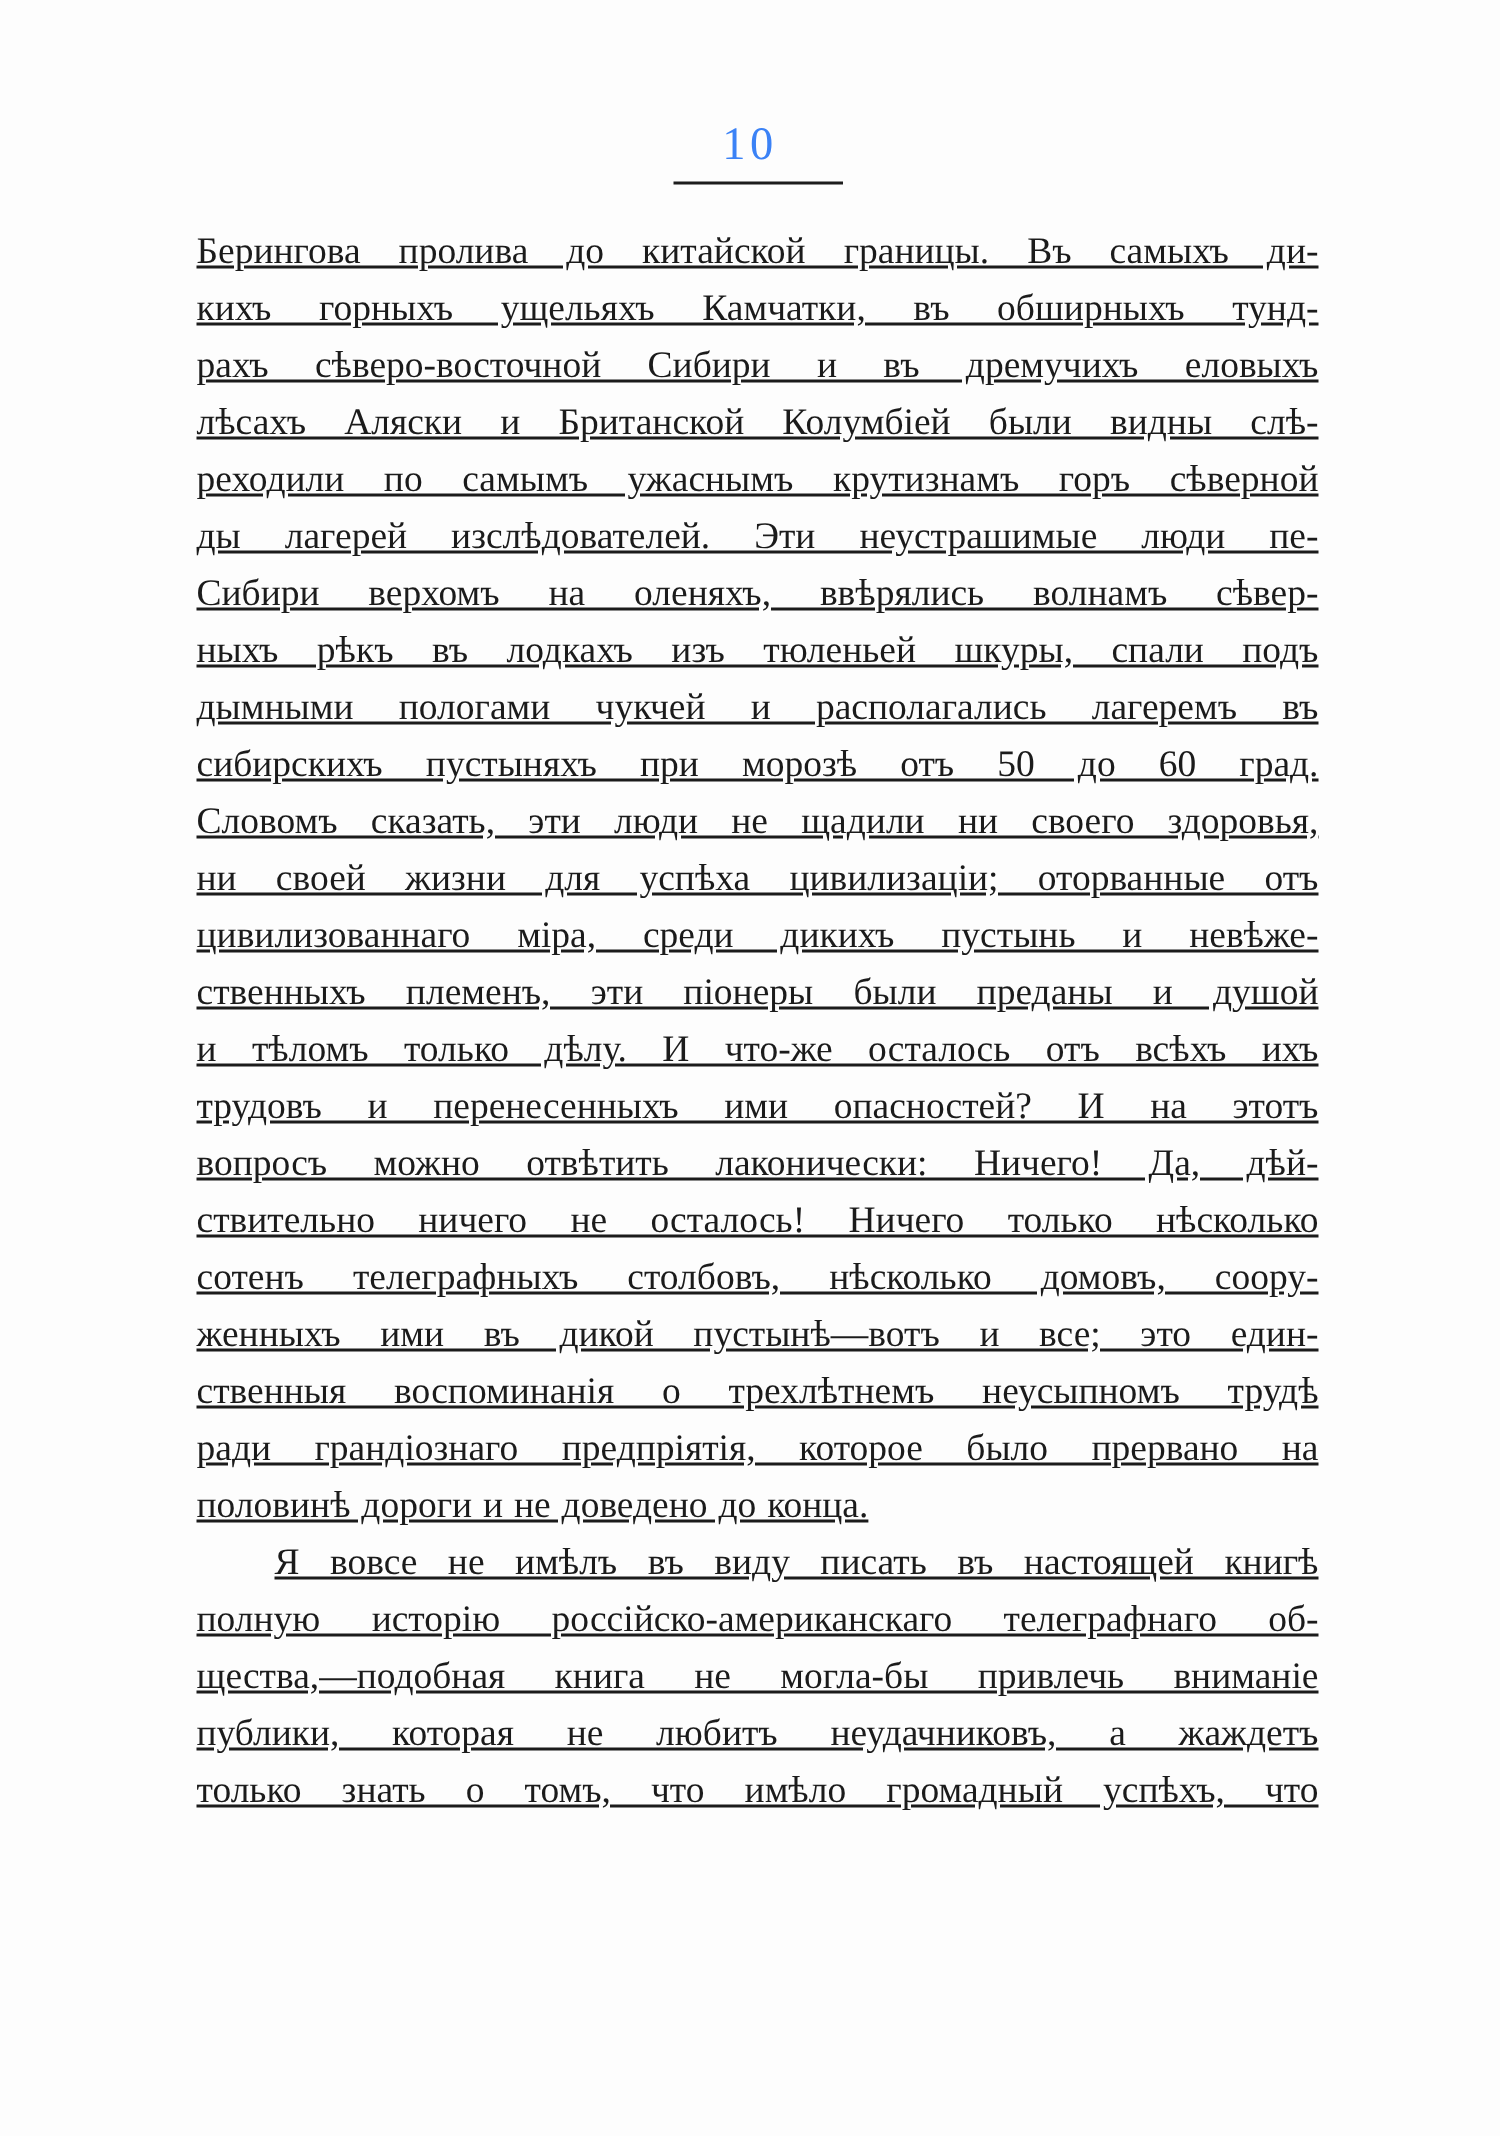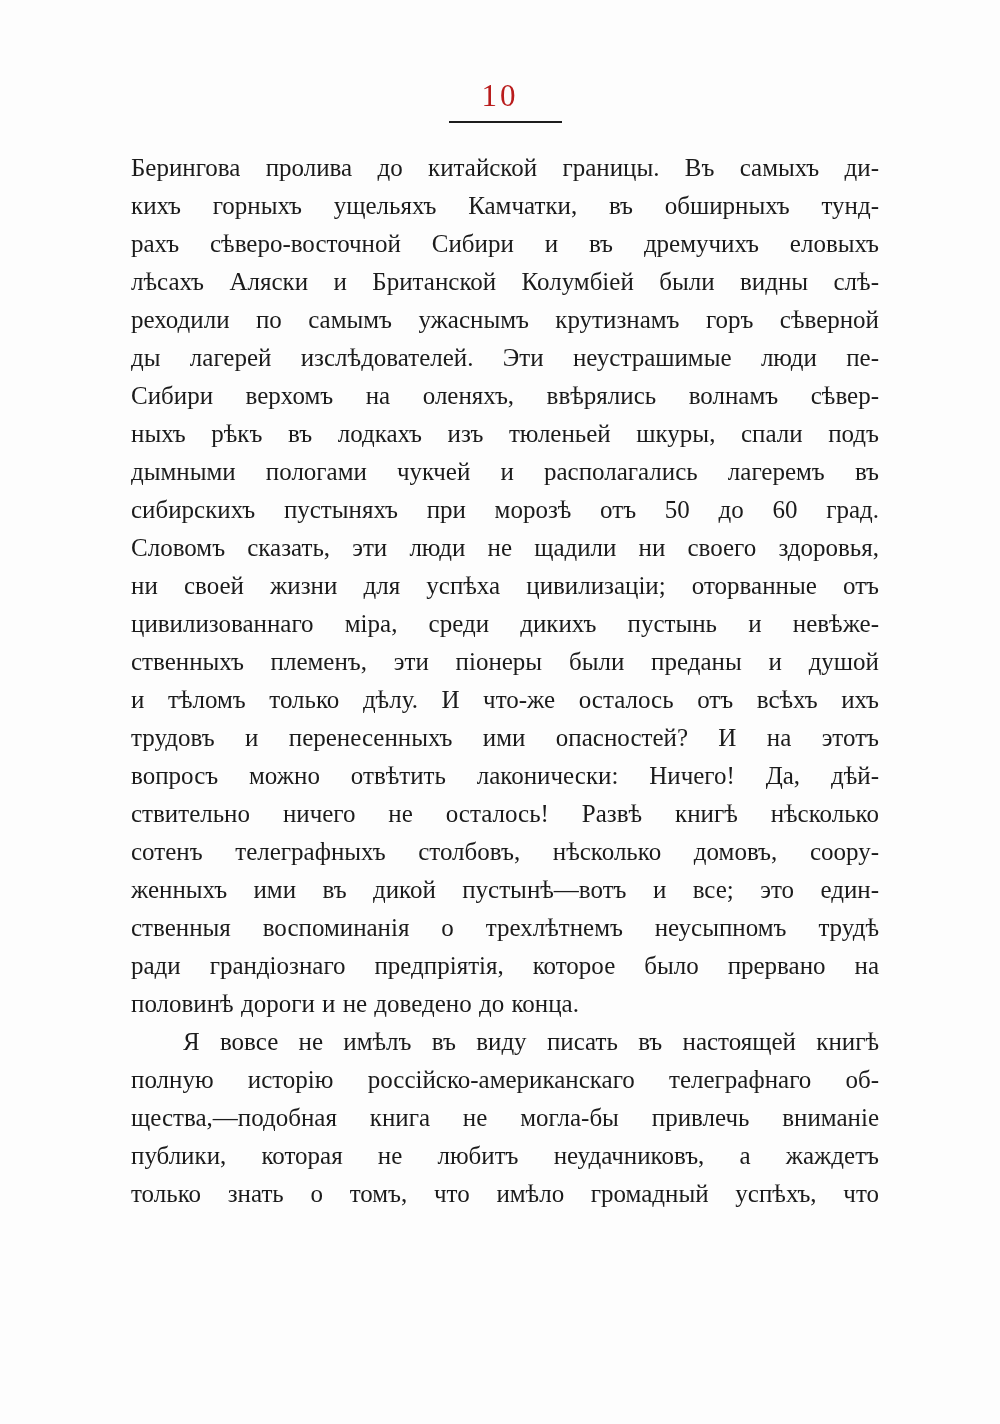--- a/index.html
+++ b/index.html
@@ -21,21 +21,21 @@
     top: 78px;
     left: 0;
     right: 0;
     text-align: center;
   }
   .page-number {
     display: inline-block;
     font-size: 31px;
     line-height: 36px;
     letter-spacing: 3px;
-    color: #b91c1c;
+    color: #3b82f6;
   }
   .page-number-rule {
     position: absolute;
     top: 121px;
     left: 449px;
     width: 113px;
     height: 2px;
     background: #1d1d1d;
   }
   .text-block {
@@ -44,20 +44,21 @@
     left: 131px;
     width: 748px;
   }
   .line {
     font-size: 25px;
     line-height: 38px;
     text-align: justify;
     text-align-last: justify;
     white-space: normal;
     word-spacing: 1px;
+    text-decoration: underline;
   }
   .line.para-end {
     text-align-last: left;
   }
   .line.indent {
     text-indent: 52px;
   }
 </style>
 </head>
 <body>
@@ -80,21 +81,21 @@
     <div class="line">ныхъ рѣкъ въ лодкахъ изъ тюленьей шкуры, спали подъ</div>
     <div class="line">дымными пологами чукчей и располагались лагеремъ въ</div>
     <div class="line">сибирскихъ пустыняхъ при морозѣ отъ 50 до 60 град.</div>
     <div class="line">Словомъ сказать, эти люди не щадили ни своего здоровья,</div>
     <div class="line">ни своей жизни для успѣха цивилизаціи; оторванные отъ</div>
     <div class="line">цивилизованнаго міра, среди дикихъ пустынь и невѣже-</div>
     <div class="line">ственныхъ племенъ, эти піонеры были преданы и душой</div>
     <div class="line">и тѣломъ только дѣлу. И что-же осталось отъ всѣхъ ихъ</div>
     <div class="line">трудовъ и перенесенныхъ ими опасностей? И на этотъ</div>
     <div class="line">вопросъ можно отвѣтить лаконически: Ничего! Да, дѣй-</div>
-    <div class="line">ствительно ничего не осталось! Развѣ книгѣ нѣсколько</div>
+    <div class="line">ствительно ничего не осталось! Ничего только нѣсколько</div>
     <div class="line">сотенъ телеграфныхъ столбовъ, нѣсколько домовъ, соору-</div>
     <div class="line">женныхъ ими въ дикой пустынѣ—вотъ и все; это един-</div>
     <div class="line">ственныя воспоминанія о трехлѣтнемъ неусыпномъ трудѣ</div>
     <div class="line">ради грандіознаго предпріятія, которое было прервано на</div>
     <div class="line para-end">половинѣ дороги и не доведено до конца.</div>
     <div class="line indent">Я вовсе не имѣлъ въ виду писать въ настоящей книгѣ</div>
     <div class="line">полную исторію россійско-американскаго телеграфнаго об-</div>
     <div class="line">щества,—подобная книга не могла-бы привлечь вниманіе</div>
     <div class="line">публики, которая не любитъ неудачниковъ, а жаждетъ</div>
     <div class="line">только знать о томъ, что имѣло громадный успѣхъ, что</div>

